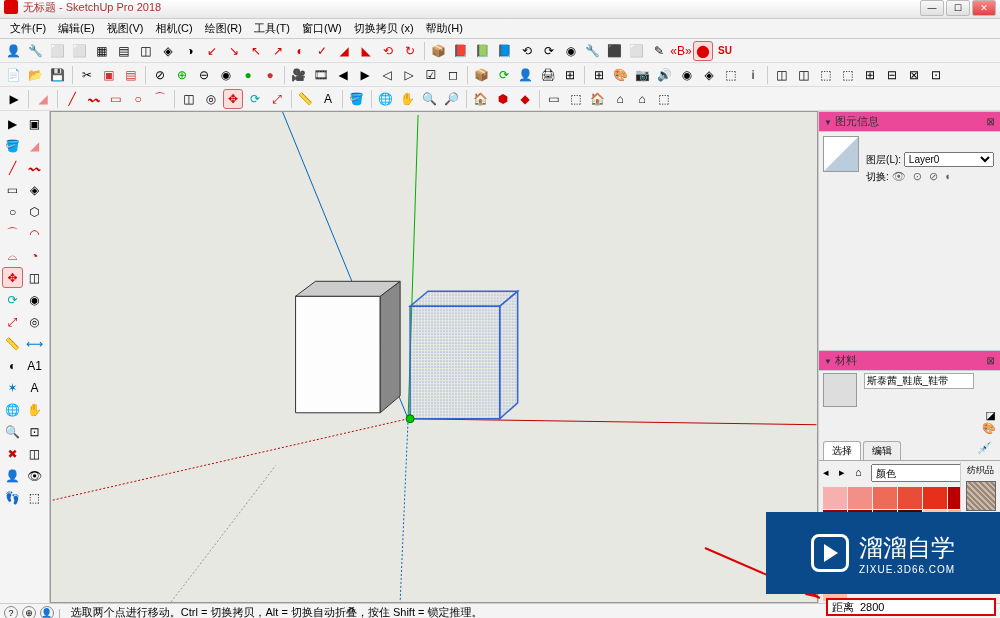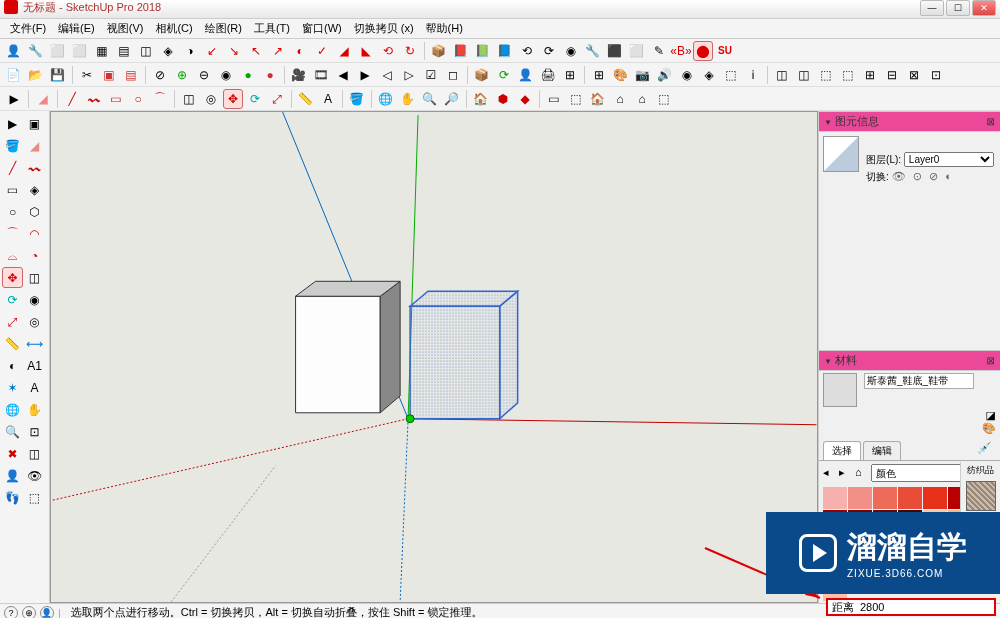--- a/index.html
+++ b/index.html
@@ -66,21 +66,21 @@
 .statusbar .sicon { width: 14px; height: 14px; border: 1px solid #888; border-radius: 7px; margin-right: 4px; font-size: 9px; text-align: center; line-height: 12px; }
 .statusbar .hint { flex: 1; padding-left: 10px; }
 .measure { border: 2px solid #d00; display: flex; align-items: center; font-size: 11px; padding: 0 4px; width: 170px; height: 18px; background: #fff; }
 .measure .mlabel { margin-right: 6px; }
 .measure .mval { flex: 1; }
 
 
 .watermark { position: absolute; right: 0; bottom: 24px; width: 234px; height: 82px; background: #0b4a8a; color: #fff; display: flex; align-items: center; justify-content: center; gap: 10px; }
 .watermark .play { width: 38px; height: 38px; border: 3px solid #fff; border-radius: 8px; display: flex; align-items: center; justify-content: center; }
 .watermark .play::after { content: ""; border-left: 14px solid #fff; border-top: 9px solid transparent; border-bottom: 9px solid transparent; margin-left: 3px; }
-.watermark .text .line1 { font-size: 30px; font-weight: bold; }
+.watermark .text .line1 { font-size: 24px; font-weight: normal; }
 .watermark .text .line2 { font-size: 10px; letter-spacing: 1px; }
 
 .arrow { position: absolute; right: 170px; bottom: 15px; width: 130px; height: 60px; pointer-events:none;}
 .arrow svg { width: 100%; height: 100%; }
 
 .extraright { position: absolute; right: 0; top: 462px; width: 40px; height: 100px; background: #f0f0f0; border-left: 1px solid #ccc; font-size: 9px; }
 </style>
 </head>
 <body>
 

